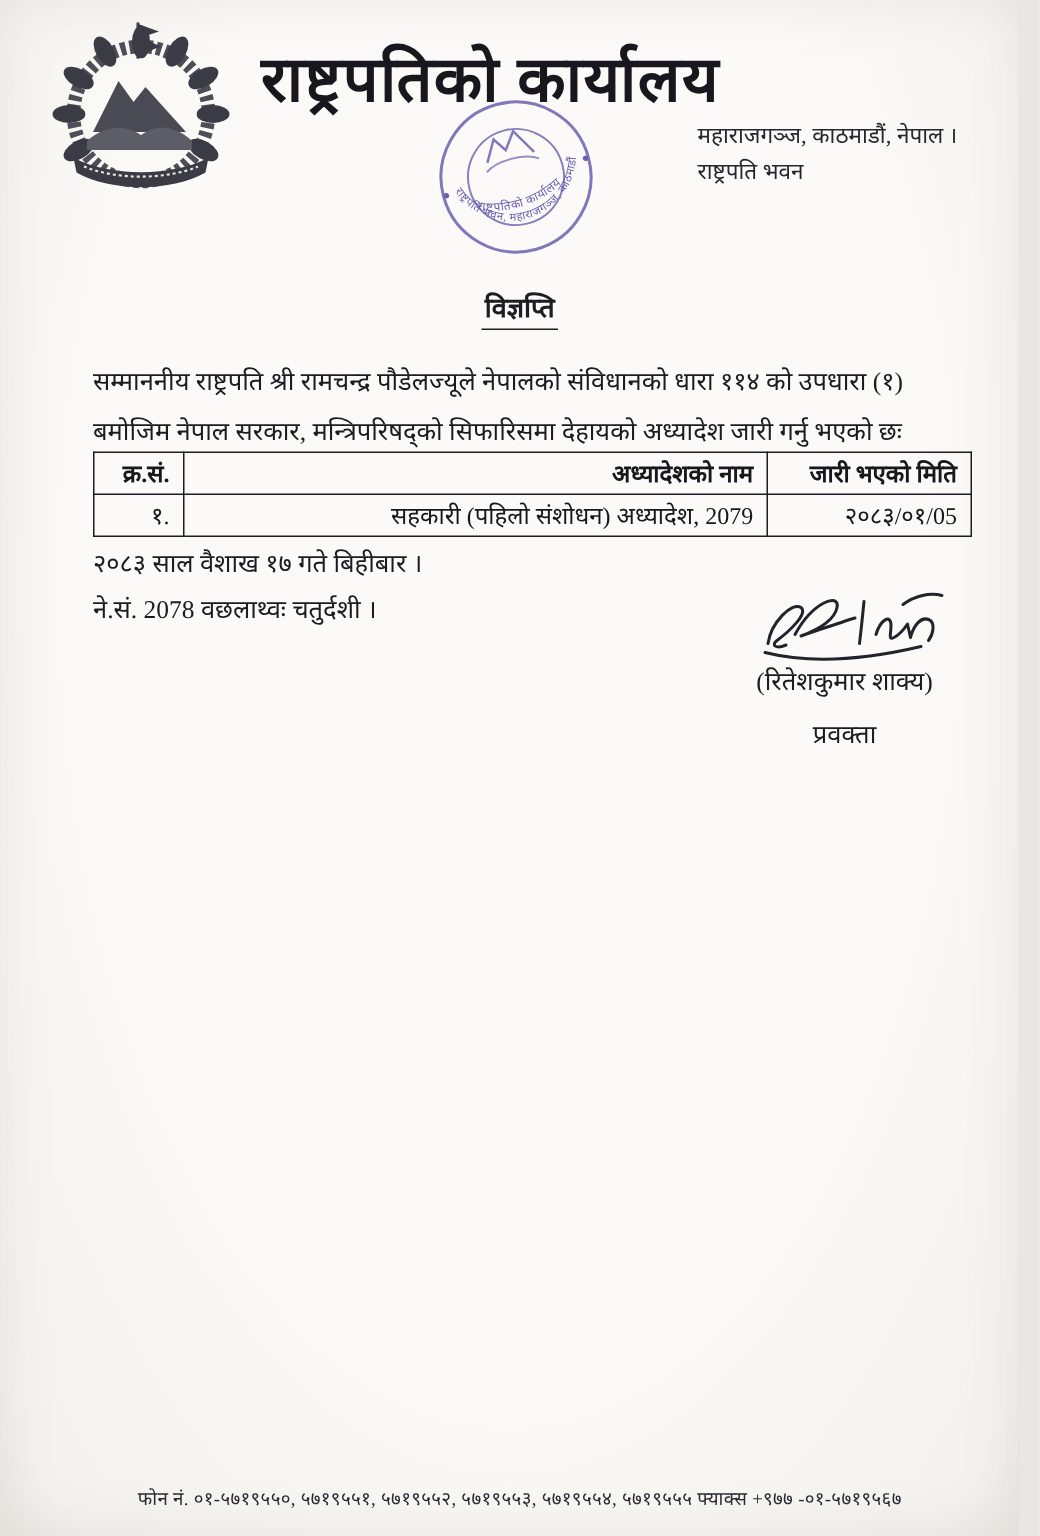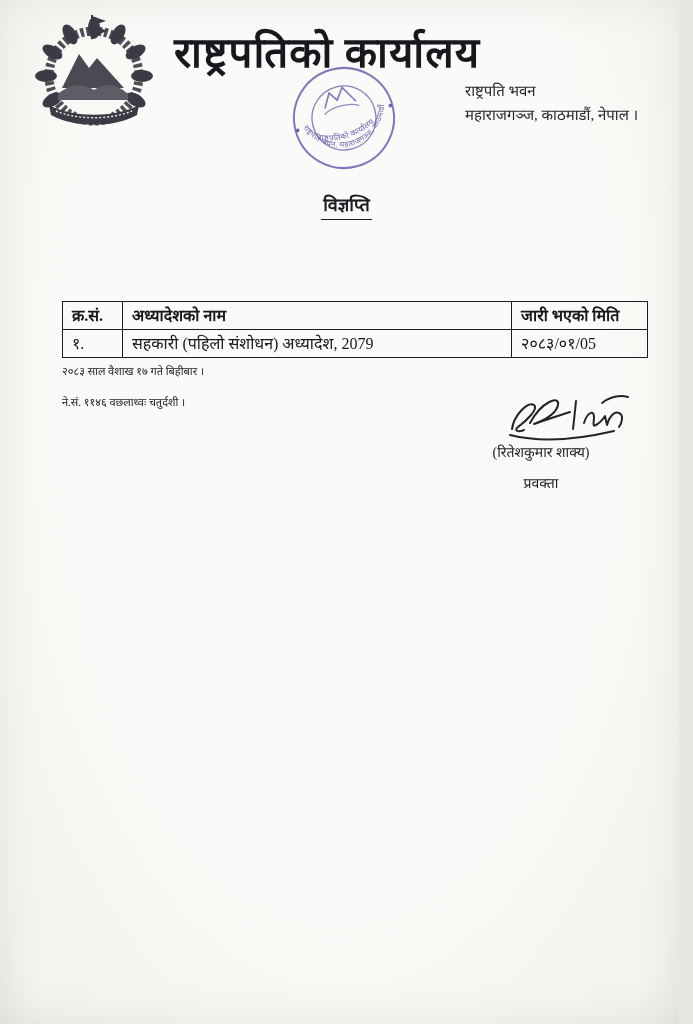--- a/index.html
+++ b/index.html
@@ -78,48 +78,48 @@
     left: 62px; top: 301px;
     width: 586px;
     border-collapse: collapse;
     font-size: 16px;
     color: #17171d;
   }
   .ordinance-table th, .ordinance-table td {
     border: 1.6px solid #1c1c22;
     padding: 2px 9px 3px 9px;
     height: 26px;
-    text-align: left;
+    text-align: right;
     vertical-align: middle;
     font-weight: 400;
   }
   .ordinance-table th { font-weight: 700; }
 
   
   .date-line {
     position: absolute;
     left: 62px;
-    font-size: 11px;
+    font-size: 17px;
     color: #1b1b22;
   }
   .date-bs { top: 363px; }
   .date-ns { top: 394px; }
 
   
   .signature {
     position: absolute;
     left: 502px; top: 389px;
     width: 140px; height: 56px;
   }
   .signatory {
     position: absolute;
-    left: 441px; top: 442px;
+    left: 463px; top: 442px;
     width: 200px;
     text-align: center;
-    font-size: 14px;
+    font-size: 17px;
     color: #1b1b22;
   }
   .signatory .designation { margin-top: 12px; }
 
   
   .footer {
     position: absolute;
     left: 0; top: 990px;
     width: 693px;
     text-align: center;
@@ -184,28 +184,29 @@
         </text>
         <path id="stamp-ring-arc" d="M23,60 A44,44 0 0 0 109,60" fill="none"></path>
         <text font-size="7.5" letter-spacing="0.4">
           <textPath href="#stamp-ring-arc" startOffset="4%">राष्ट्रपति भवन, महाराजगञ्ज, काठमाडौं</textPath>
         </text>
       </g>
     </svg>
   </div>
 
   <div class="address">
+    <div>महाराजगञ्ज, काठमाडौं, नेपाल ।</div>
     <div>राष्ट्रपति भवन</div>
-    <div>महाराजगञ्ज, काठमाडौं, नेपाल ।</div>
   </div>
 
   <div class="notice-title-wrap">
     <span>विज्ञप्ति</span>
   </div>
 
+  <p class="body-text">सम्माननीय राष्ट्रपति श्री रामचन्द्र पौडेलज्यूले नेपालको संविधानको धारा ११४ को उपधारा (१) बमोजिम नेपाल सरकार, मन्त्रिपरिषद्को सिफारिसमा देहायको अध्यादेश जारी गर्नु भएको छः</p>
 
   <table class="ordinance-table">
     <colgroup>
       <col style="width:60px">
       <col style="width:390px">
       <col style="width:136px">
     </colgroup>
     <thead>
       <tr>
         <th>क्र.सं.</th>
@@ -216,34 +217,35 @@
     <tbody>
       <tr>
         <td>१.</td>
         <td>सहकारी (पहिलो संशोधन) अध्यादेश, 2079</td>
         <td>२०८३/०१/05</td>
       </tr>
     </tbody>
   </table>
 
   <div class="date-line date-bs">२०८३ साल वैशाख १७ गते बिहीबार ।</div>
-  <div class="date-line date-ns">ने.सं. ११४६ वछलाथ्वः चतुर्दशी ।</div>
+  <div class="date-line date-ns">ने.सं. 2078 वछलाथ्वः चतुर्दशी ।</div>
 
   <div class="signature">
     <svg viewBox="0 0 140 56" width="140" height="56" aria-hidden="true">
       <g fill="none" stroke="#23232b" stroke-width="2" stroke-linecap="round" stroke-linejoin="round">
         <path d="M10,40 C12,26 26,12 32,16 C37,20 24,32 16,38 C12,41 15,44 22,41"></path>
         <path d="M28,34 C40,12 58,6 56,16 C54,26 40,32 32,35 C44,31 58,26 68,23"></path>
         <path d="M74,12 C73,22 72,32 71,40"></path>
         <path d="M82,34 C85,24 92,20 92,28 C92,34 90,38 94,36 C98,34 101,30 103,27 L105,36 C107,28 112,22 117,24 C122,26 120,34 117,38"></path>
         <path d="M100,14 C108,8 118,6 126,8"></path>
         <path d="M8,46 C40,54 78,50 112,42"></path>
       </g>
     </svg>
   </div>
 
   <div class="signatory">
     <div class="name">(रितेशकुमार शाक्य)</div>
     <div class="designation">प्रवक्ता</div>
   </div>
 
+  <div class="footer">फोन नं. ०१-५७१९५५०, ५७१९५५१, ५७१९५५२, ५७१९५५३, ५७१९५५४, ५७१९५५५ फ्याक्स +९७७ -०१-५७१९५६७</div>
 
 </div>
 
 </body></html>

